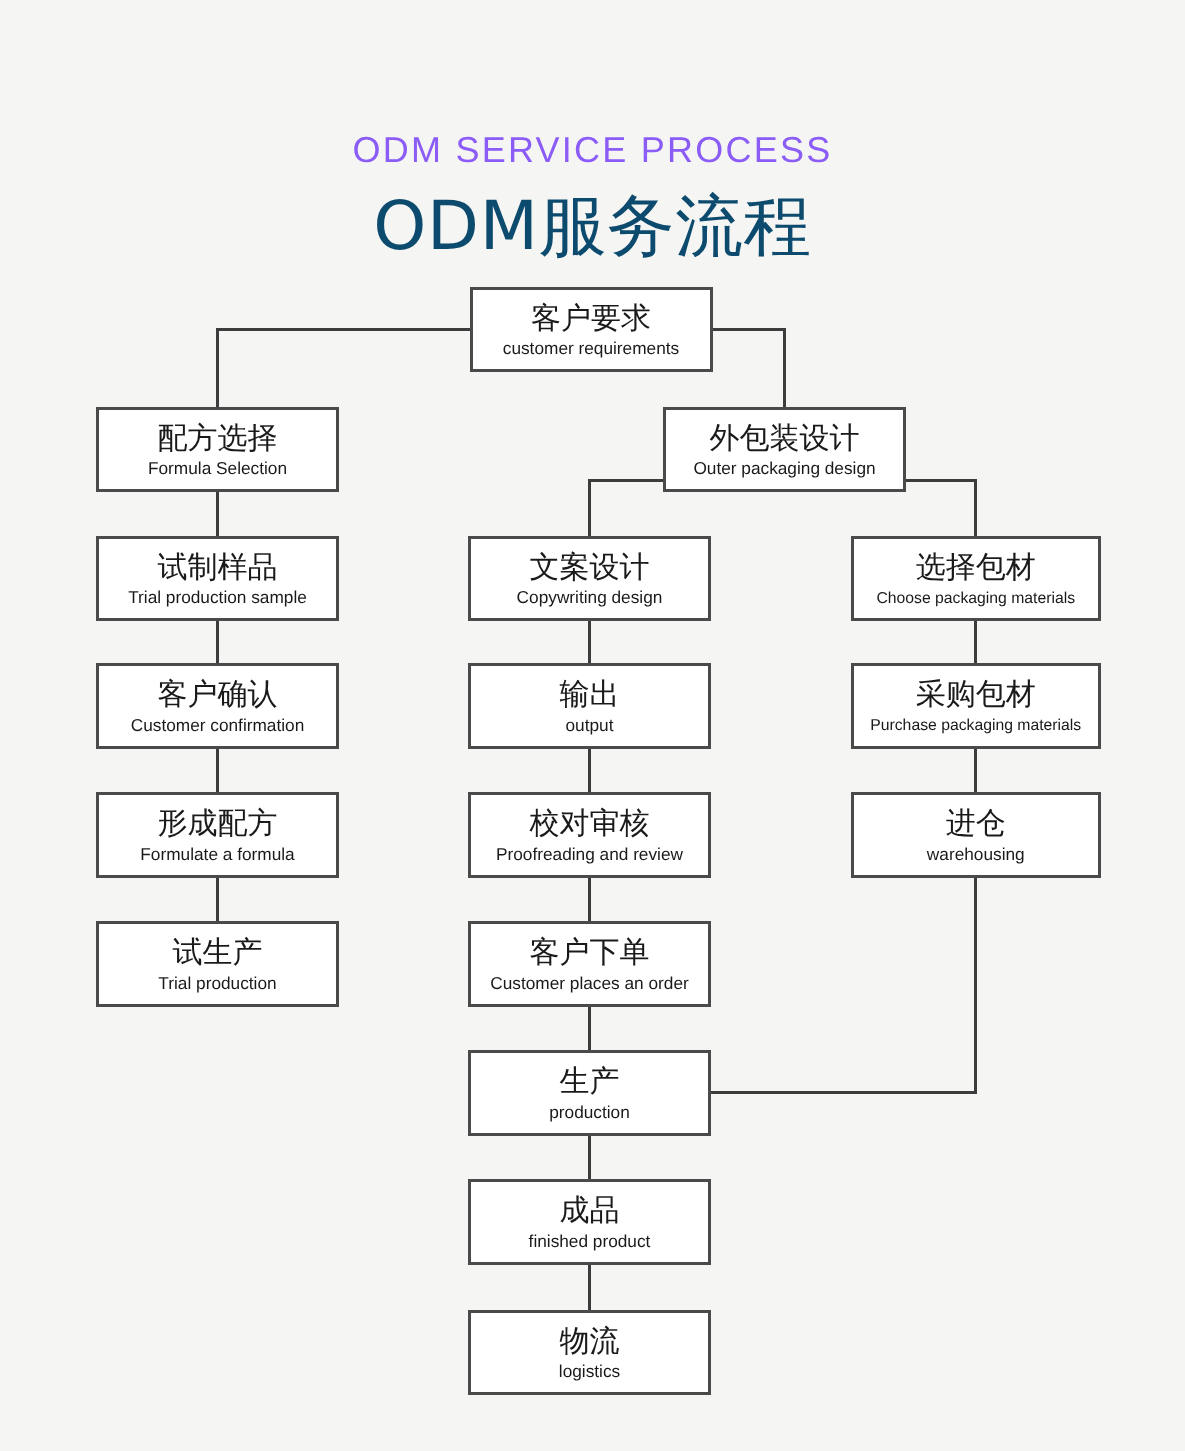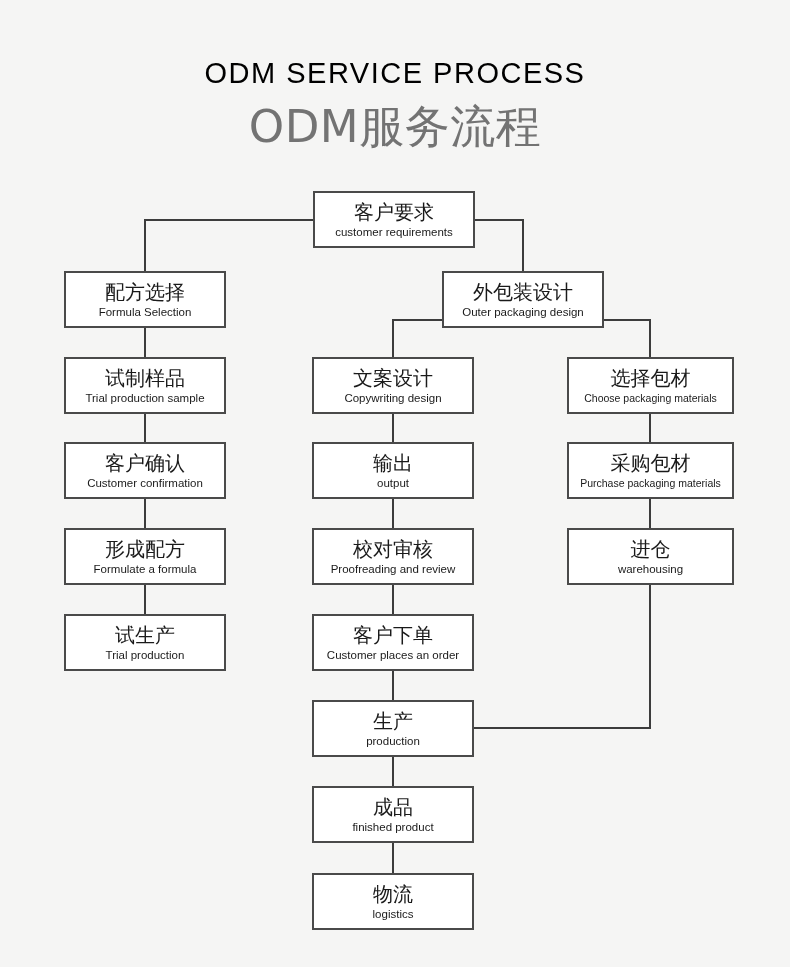--- a/index.html
+++ b/index.html
@@ -17,33 +17,33 @@
   }
   
   #header {
     position: absolute;
     left: 0;
     top: 0;
     width: 790px;
     text-align: center;
   }
   #title-en {
-    margin-top: 58px;
-    font-size: 29px;
+    margin-top: 88px;
+    font-size: 24px;
     letter-spacing: 1.5px;
-    color: #000000;
+    color: #8b5cf6;
     font-weight: 300;
     line-height: 1.1;
     font-family: "Liberation Sans", "DejaVu Sans", sans-serif;
   }
   #title-cn {
     margin-top: 11px;
     font-size: 45px;
     letter-spacing: 0.5px;
-    color: #737373;
+    color: #0c4a6e;
     font-weight: 400;
     line-height: 1.15;
     font-family: "DejaVu Sans", "Liberation Sans", sans-serif;
   }
   
   #flow {
     position: absolute;
     left: 0;
     top: 0;
     width: 790px;

